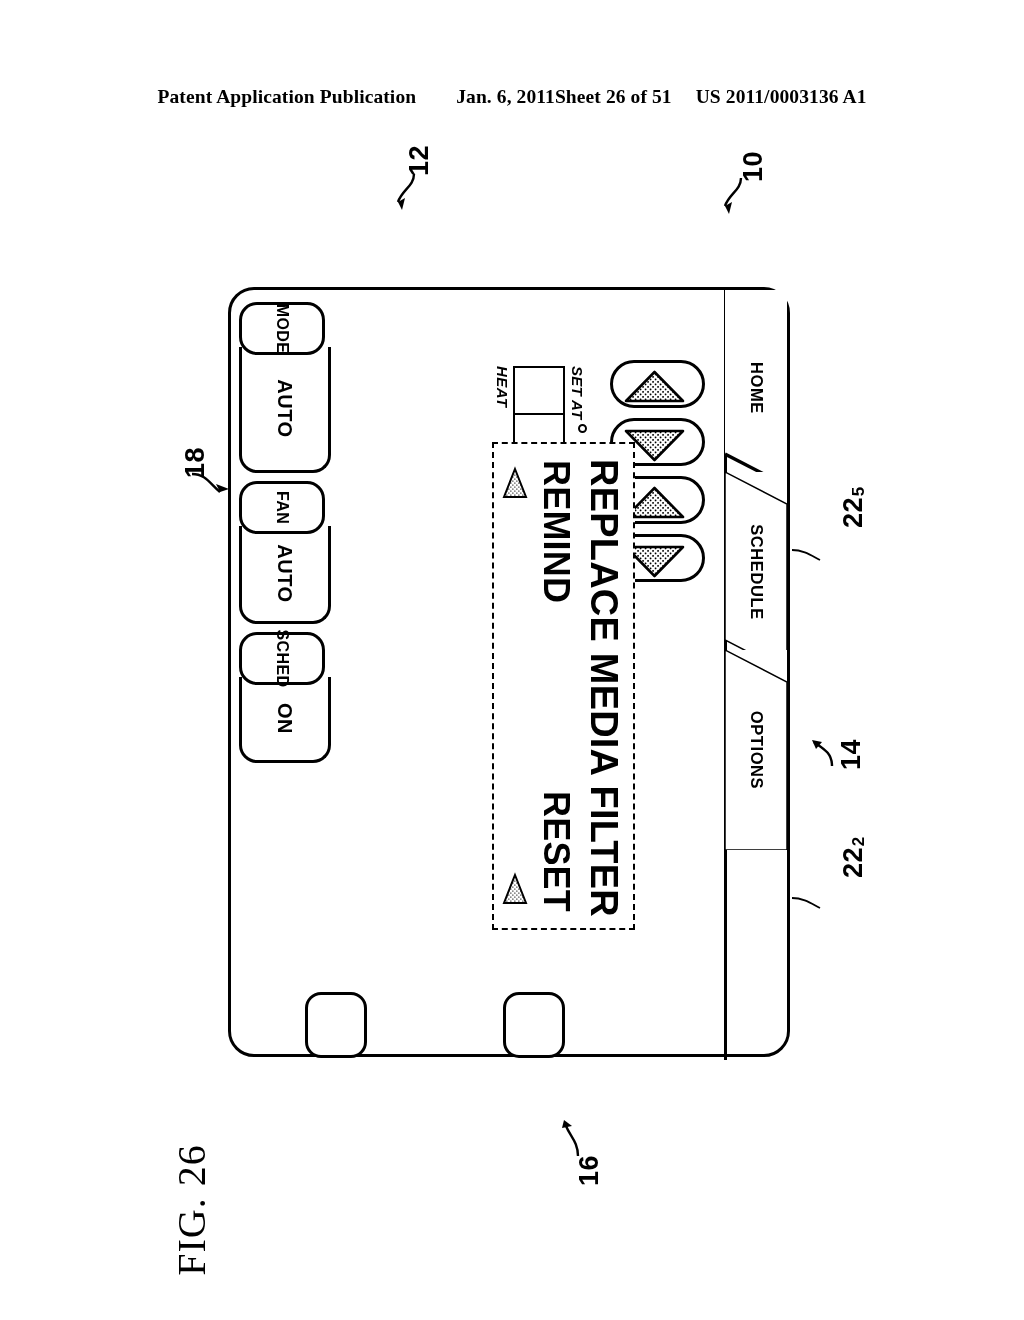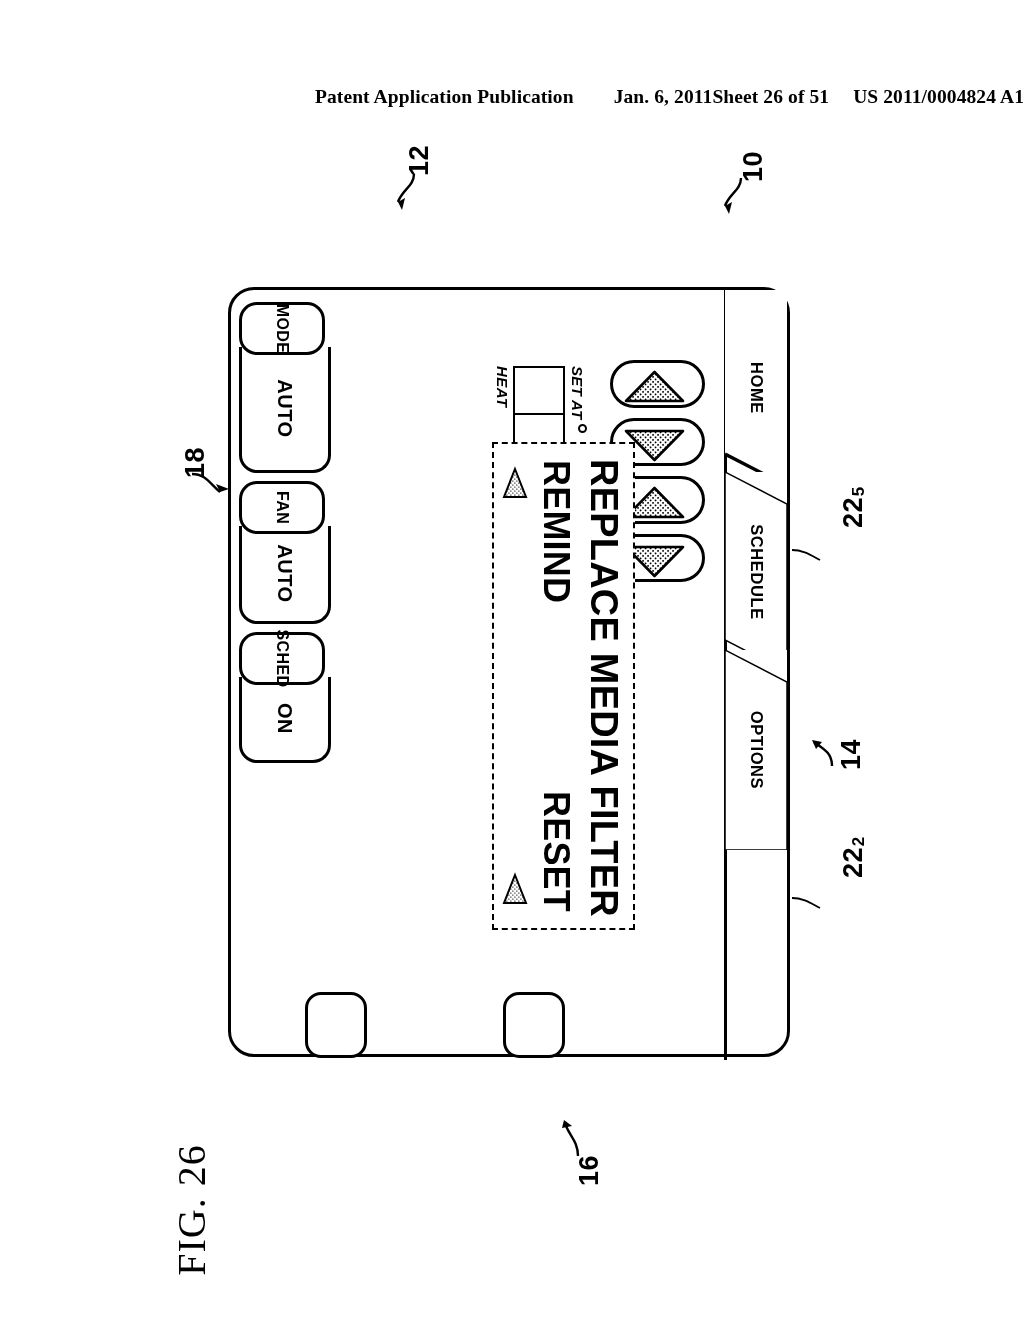--- a/index.html
+++ b/index.html
@@ -16,21 +16,21 @@
     overflow: hidden;
   }
 
   
   #pub-header {
     position: absolute;
     top: 86px;
     left: 0;
     width: 1024px;
     display: flex;
-    justify-content: flex-end;
+    justify-content: center;
     align-items: baseline;
     font-family: "Liberation Serif", serif;
     font-weight: bold;
     font-size: 19.5px;
     letter-spacing: 0.1px;
     white-space: nowrap;
   }
   #pub-header .h-pub   { margin-right: 40px; }
   #pub-header .h-date  { margin-right: 0; }
   #pub-header .h-sheet { margin-right: 24px; }
@@ -317,21 +317,21 @@
   }
   .leader { position: absolute; overflow: visible; }
 </style>
 </head>
 <body>
 
 <div id="pub-header">
   <span class="h-pub">Patent Application Publication</span>
   <span class="h-date">Jan. 6, 2011</span>
   <span class="h-sheet">Sheet 26 of 51</span>
-  <span class="h-num">US 2011/0004824 A1</span>
+  <span class="h-num">US 2011/0003136 A1</span>
 </div>
 
 <div id="fig-label">FIG. 26</div>
 
 <div class="ref" style="left:404px; top:176px;">12</div>
 <svg class="leader" style="left:380px; top:168px;" width="60" height="60" viewBox="0 0 60 60">
   <path d="M34,6 C34,18 22,22 18,34" fill="none" stroke="#000" stroke-width="2.4"></path>
   <path d="M18,34 L25,30 L22,42 Z" fill="#000"></path>
 </svg>
 

